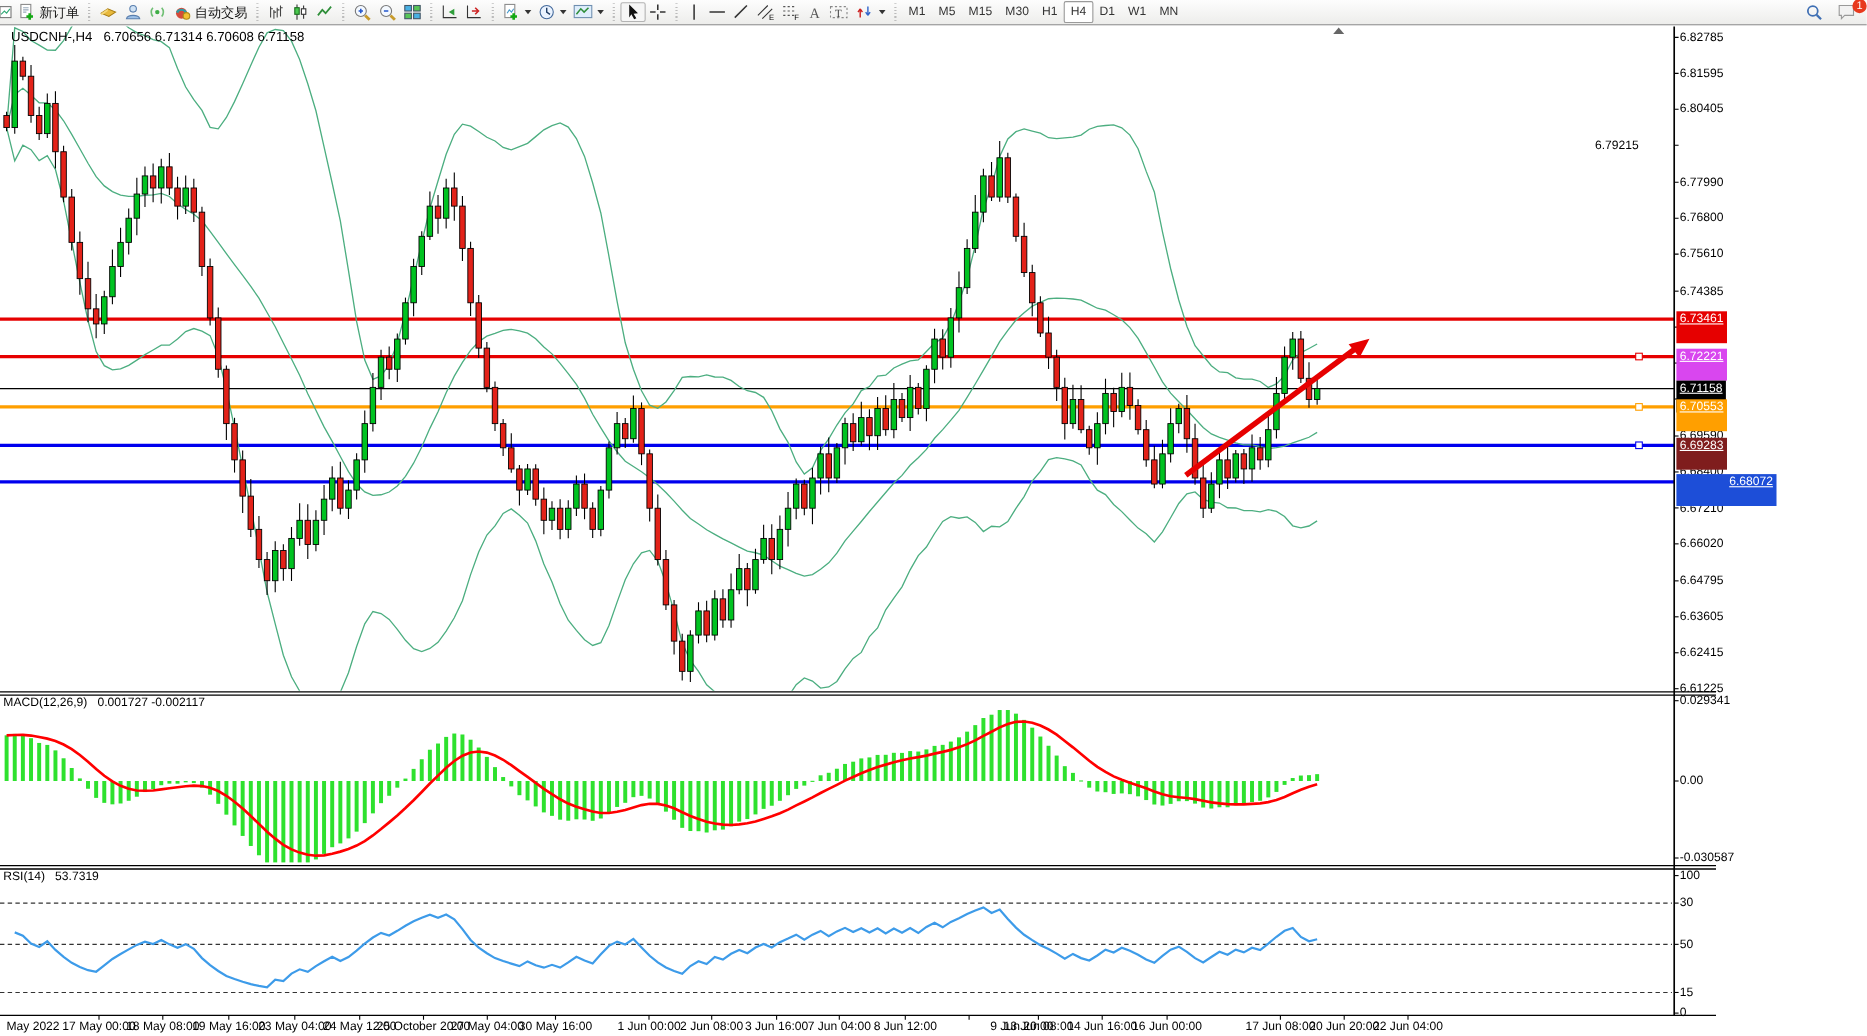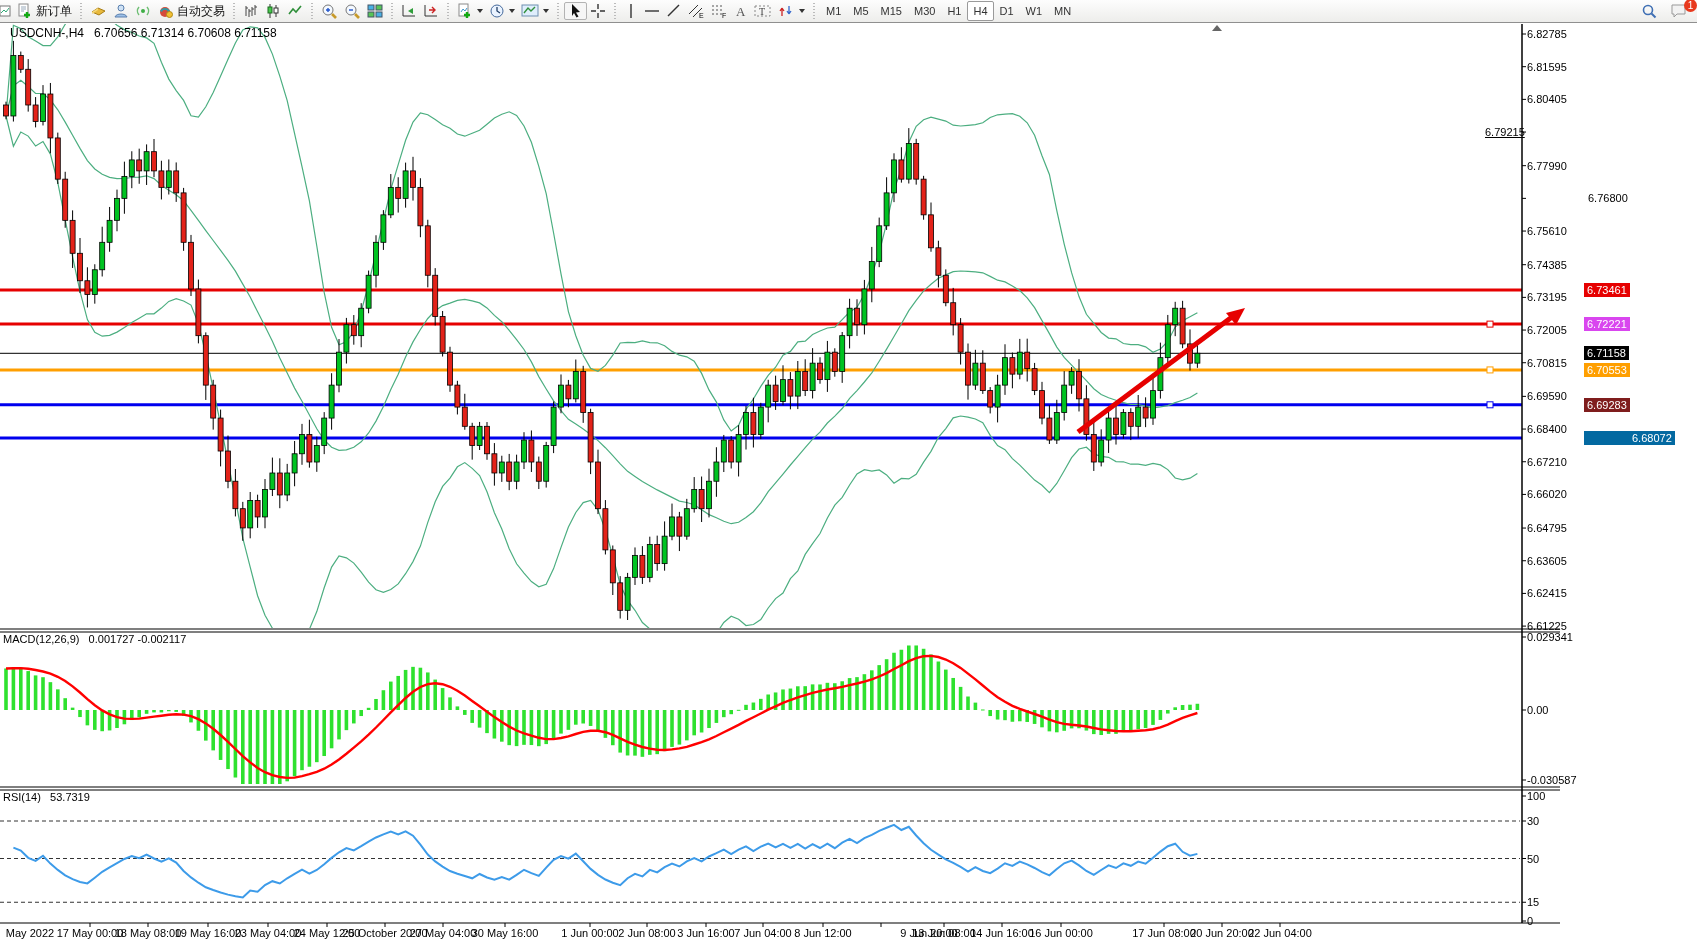--- a/index.html
+++ b/index.html
@@ -18,22 +18,22 @@
     border-top:4px solid #333;margin-left:1px;}
   .tf-btn{font-size:11px;color:#333;height:18px;display:flex;align-items:center;
     padding:0 6px;flex:0 0 auto;}
   .tf-btn.active{background:#fff;border:1px solid #9a9a9a;border-radius:2px;padding:0 5px;}
   .right-group{margin-left:auto;display:flex;align-items:center;padding-right:6px;}
   .notif{position:absolute;top:-4px;right:-6px;background:#e8391d;color:#fff;font-size:10px;
     width:13px;height:13px;border-radius:50%;display:flex;align-items:center;justify-content:center;}
   
   .lbl{position:absolute;font-size:11px;color:#000;white-space:nowrap;z-index:5;}
   .title-line{position:absolute;top:26px;left:10px;font-size:12px;color:#000;z-index:6;}
-  .badge{position:absolute;left:1584px;height:14px;line-height:14px;padding:0 3px;
-    font-size:11px;color:#fff;white-space:nowrap;z-index:7;}
+  .badge{position:absolute;left:1524px;height:29px;line-height:14px;padding:0 3px;
+    font-size:11px;color:#fff;white-space:nowrap;z-index:7;text-decoration:underline;}
   .time-lbl{transform:translateX(-50%);}
   svg.plot{position:absolute;top:22px;left:0;z-index:2;}
 </style>
 </head>
 <body>
 
 <div class="toolbar">
   <div class="tb-btn" style="margin-left:-4px;">
     <svg width="12" height="14" viewBox="0 0 12 14">
         <rect x="1" y="2" width="10" height="10" fill="#fff" stroke="#777"></rect>
@@ -253,23 +253,23 @@
 <div class="lbl" style="top:791px;left:3px;">
   <span>RSI(14)</span>
   <span>&nbsp;</span>
   <span>53.7319</span>
 </div>
 
 <div id="axis-labels">
     <span class="lbl" style="left: 1527px; top: 28px;">6.82785</span>
     <span class="lbl" style="left: 1527px; top: 60.681px;">6.81595</span>
     <span class="lbl" style="left: 1527px; top: 93.3619px;">6.80405</span>
-    <span class="lbl" style="left: 1485px; top: 126.043px; text-decoration: underline;">6.79215</span>
+    <span class="lbl" style="left: 1450px; top: 126.043px;">6.79215</span>
     <span class="lbl" style="left: 1527px; top: 159.685px;">6.77990</span>
-    <span class="lbl" style="left: 1588px; top: 192.366px;">6.76800</span>
+    <span class="lbl" style="left: 1527px; top: 192.366px;">6.76800</span>
     <span class="lbl" style="left: 1527px; top: 225.047px;">6.75610</span>
     <span class="lbl" style="left: 1527px; top: 258.689px;">6.74385</span>
     <span class="lbl" style="left: 1527px; top: 291.37px;">6.73195</span>
     <span class="lbl" style="left: 1527px; top: 324.051px;">6.72005</span>
     <span class="lbl" style="left: 1527px; top: 356.732px;">6.70815</span>
     <span class="lbl" style="left: 1527px; top: 390.374px;">6.69590</span>
     <span class="lbl" style="left: 1527px; top: 423.055px;">6.68400</span>
     <span class="lbl" style="left: 1527px; top: 455.736px;">6.67210</span>
     <span class="lbl" style="left: 1527px; top: 488.417px;">6.66020</span>
     <span class="lbl" style="left: 1527px; top: 522.059px;">6.64795</span>
@@ -284,21 +284,21 @@
     <span class="lbl" style="left: 1527px; top: 852.5px;">50</span>
     <span class="lbl" style="left: 1527px; top: 896.25px;">15</span>
     <span class="lbl" style="left: 1527px; top: 915px;">0</span>
   </div>
 <div id="badges">
     <span class="badge" style="background: rgb(230, 0, 0); top: 283.065px;">6.73461</span>
     <span class="badge" style="background: #d946ef; top: 317.119px;">6.72221</span>
     <span class="badge" style="background: rgb(0, 0, 0); top: 346.312px;">6.71158</span>
     <span class="badge" style="background: rgb(255, 159, 0); top: 362.927px;">6.70553</span>
     <span class="badge" style="background: #7f1d1d; top: 397.805px;">6.69283</span>
-    <span class="badge" style="background: #0369a1; top: 431.063px; padding-left: 48px;">6.68072</span>
+    <span class="badge" style="background: #1d4ed8; top: 431.063px; padding-left: 48px;">6.68072</span>
   </div>
 <div id="time-labels">
     <span class="lbl time-lbl" style="left: 30px; top: 927px;">May 2022</span>
     <span class="lbl time-lbl" style="left: 90px; top: 927px;">17 May 00:00</span>
     <span class="lbl time-lbl" style="left: 148px; top: 927px;">18 May 08:00</span>
     <span class="lbl time-lbl" style="left: 208px; top: 927px;">19 May 16:00</span>
     <span class="lbl time-lbl" style="left: 268px; top: 927px;">23 May 04:00</span>
     <span class="lbl time-lbl" style="left: 327px; top: 927px;">24 May 12:00</span>
     <span class="lbl time-lbl" style="left: 385px; top: 927px;">25 October 20:00</span>
     <span class="lbl time-lbl" style="left: 443px; top: 927px;">27 May 04:00</span>

